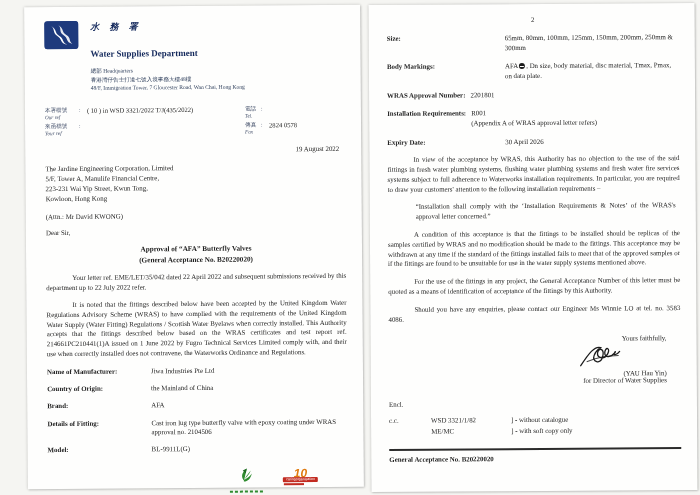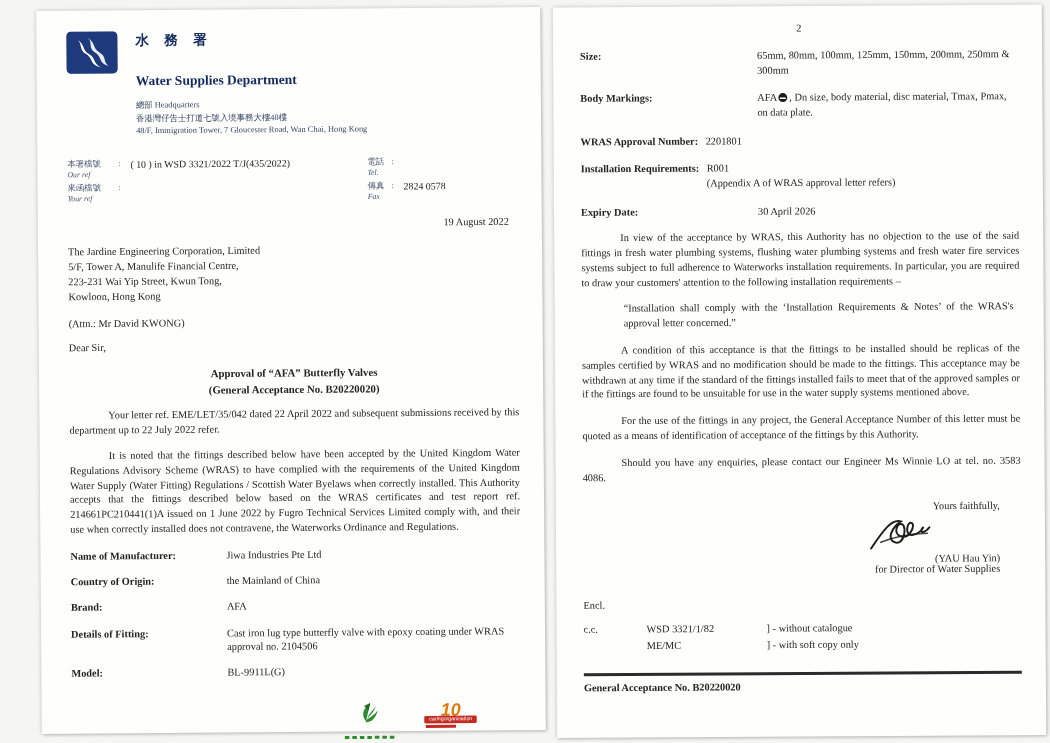--- a/index.html
+++ b/index.html
@@ -17,21 +17,21 @@
   .page1{left:26px;top:6px;width:336px;height:482px;transform:rotate(-0.45deg);padding:14px 16px 0 20px;box-sizing:border-box;}
   .page2{left:370px;top:4px;width:326px;height:487px;transform:rotate(-0.35deg);padding:12px 16px 0 18px;box-sizing:border-box;}
 
   
   .hdr{display:flex;align-items:flex-start;gap:12px;}
   .wsd-logo{
     width:34px;height:28px;border-radius:3px;background:#1e3a7d;
     position:relative;flex:0 0 auto;overflow:hidden;
   }
   .wsd-logo svg{display:block;}
-  .hdr-names .cn{font-size:9px;font-weight:bold;letter-spacing:4px;color:#14295c;}
+  .hdr-names .cn{font-size:9px;font-weight:bold;letter-spacing:4px;color:#14295c;font-style:italic;}
   .hdr-names .en{font-size:9px;font-weight:bold;color:#14295c;margin-top:15px;}
   .hdr-sub{margin:8px 0 0 46px;font-size:5.6px;line-height:1.55;color:#33435f;}
   .refs{display:flex;margin-top:14px;font-size:5.6px;}
   .ref-left{flex:0 0 200px;}
   .ref-right{flex:1;}
   .ref-item{display:flex;margin-bottom:3px;}
   .ref-lbl{width:34px;color:#45516b;line-height:1.2;}
   .ref-lbl i{display:block;font-size:5.2px;}
   .ref-colon{width:8px;color:#45516b;}
   .ref-val{font-size:6.6px;color:#232323;}

